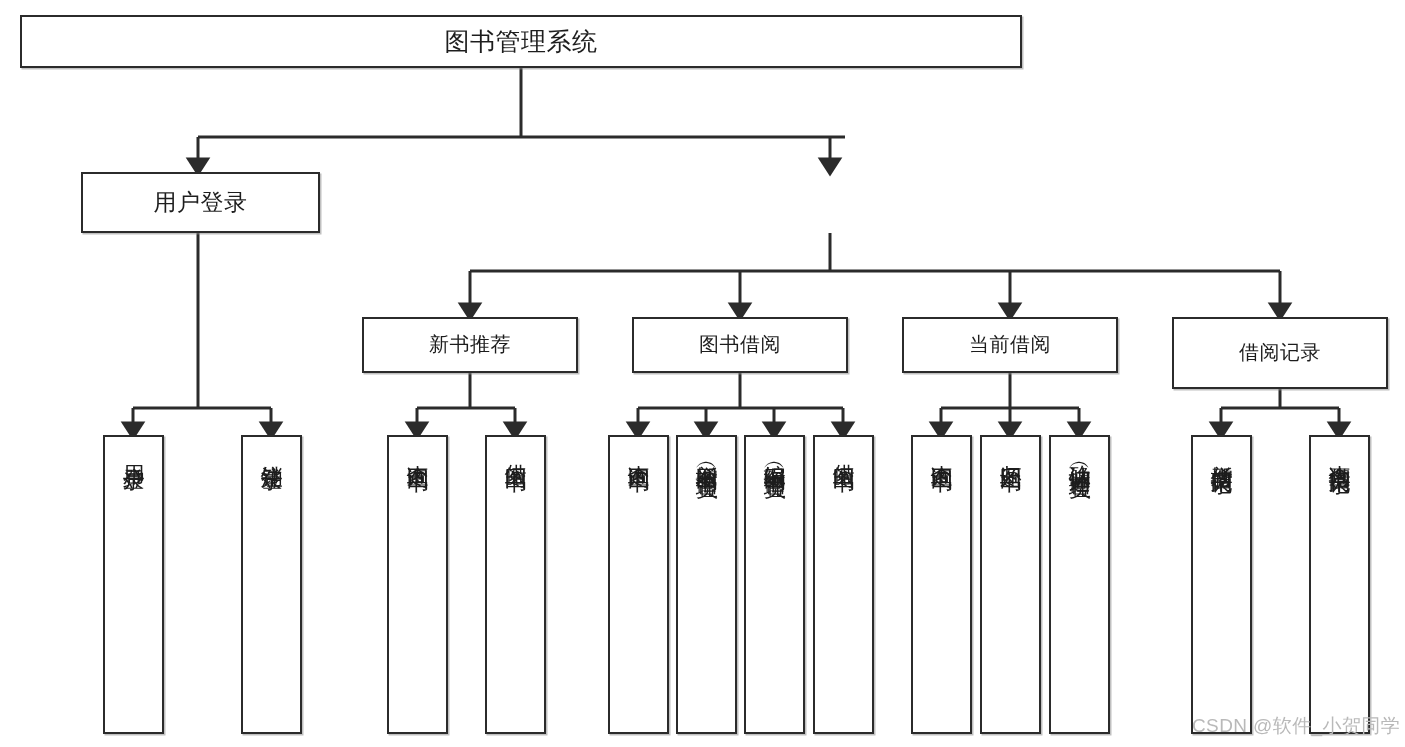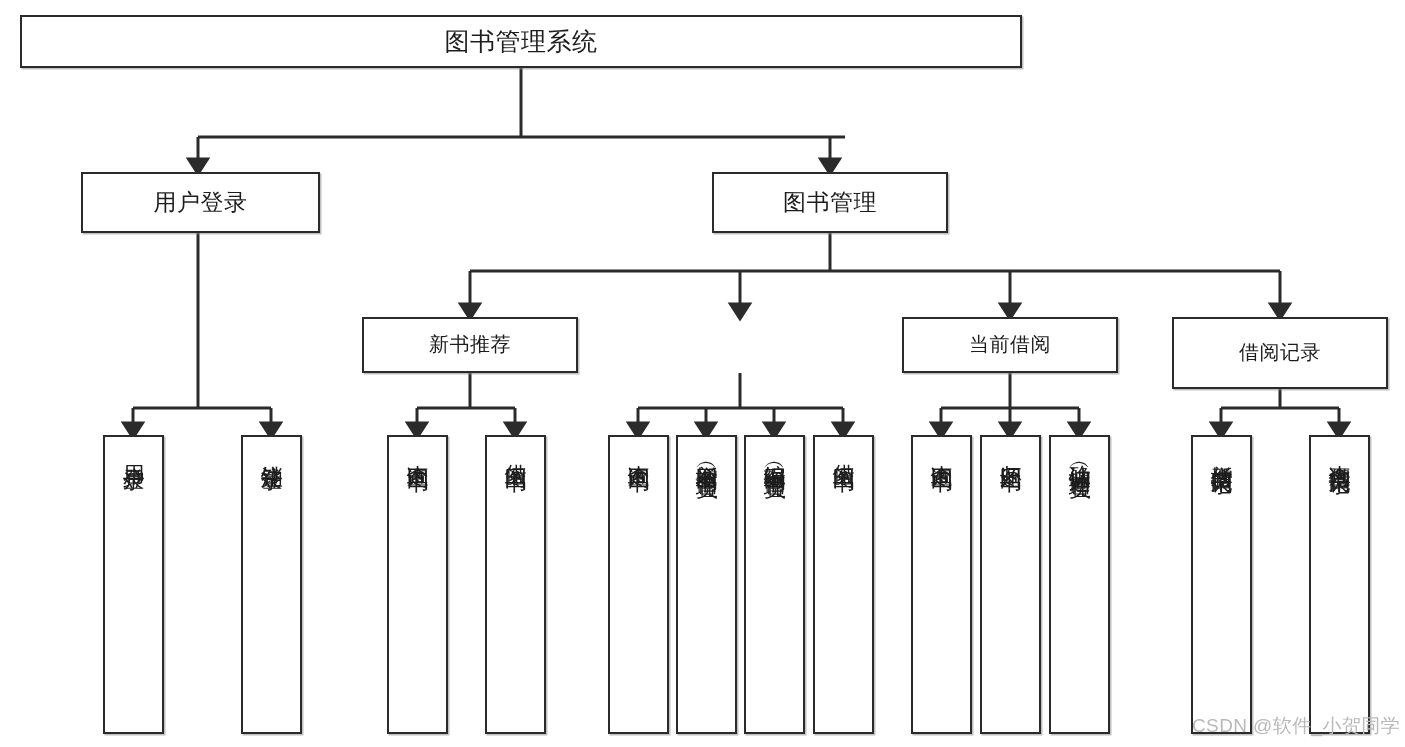--- a/index.html
+++ b/index.html
@@ -121,26 +121,26 @@
     </g>
   </svg>
 
   <div class="node root" style="left:20px; top:15px; width:1002px; height:53px;">
     <span class="label">图书管理系统</span>
   </div>
 
   <div class="node lvl2" style="left:81px; top:172px; width:239px; height:61px;">
     <span class="label">用户登录</span>
   </div>
-  <div class="node lvl2" style="left:712px; top:172px; width:236px; height:61px;">
-    <span class="label">图书管理</span>
-  </div>
 
   <div class="node lvl3" style="left:362px; top:317px; width:216px; height:56px;">
     <span class="label">新书推荐</span>
+  </div>
+  <div class="node lvl3" style="left:632px; top:317px; width:216px; height:56px;">
+    <span class="label">图书借阅</span>
   </div>
   <div class="node lvl3" style="left:902px; top:317px; width:216px; height:56px;">
     <span class="label">当前借阅</span>
   </div>
   <div class="node lvl3" style="left:1172px; top:317px; width:216px; height:72px;">
     <span class="label">借阅记录</span>
   </div>
 
   <div class="node leaf" style="left:103px; top:435px; width:61px; height:299px;">
     <span class="label">用户登录</span>

